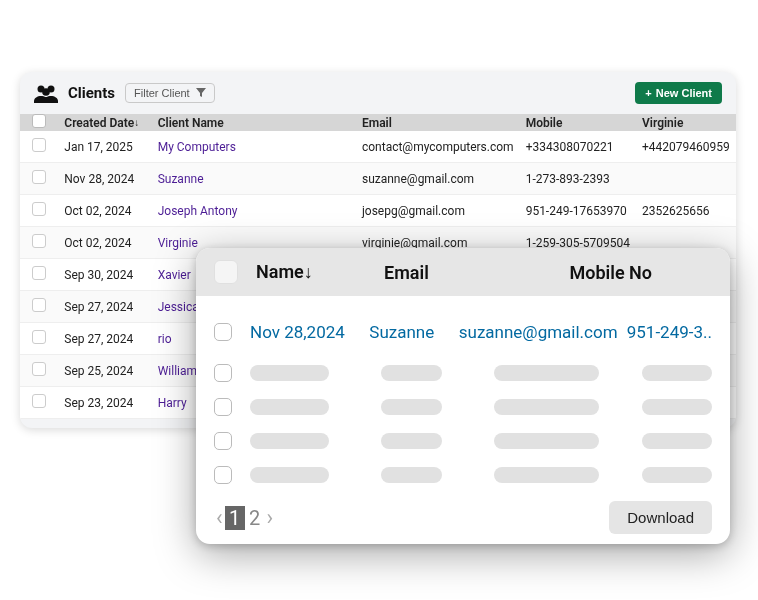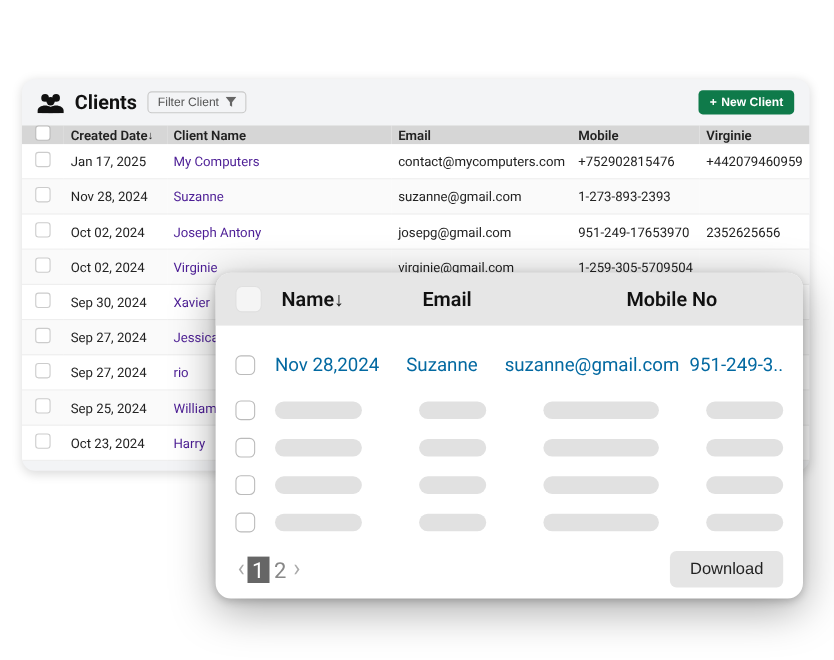--- a/index.html
+++ b/index.html
@@ -23,21 +23,21 @@
     box-shadow: 0 2px 10px rgba(0,0,0,0.15);
     overflow: hidden;
   }
   .panel-back .header {
     display: flex;
     align-items: center;
     padding: 10px 14px;
     gap: 10px;
   }
   .panel-back .header .title {
-    font-size: 18px;
+    font-size: 15px;
     font-weight: 700;
     color: #111;
   }
   .people-icon {
     width: 24px; height: 20px;
     display: inline-flex; align-items: center; justify-content: center;
   }
   .filter-btn {
     display: inline-flex; align-items: center; gap: 6px;
     font-size: 11px;
@@ -241,21 +241,21 @@
         <th class="col-mobile">Mobile</th>
         <th class="col-tel">Virginie</th>
       </tr>
     </thead>
     <tbody id="back-tbody">
         <tr>
           <td class="col-check"><span class="check"></span></td>
           <td class="col-date">Jan 17, 2025</td>
           <td class="col-name"><span class="link">My Computers</span></td>
           <td class="col-email">contact@mycomputers.com</td>
-          <td class="col-mobile">+752902815476</td>
+          <td class="col-mobile">+334308070221</td>
           <td class="col-tel">+442079460959</td>
         </tr>
         <tr>
           <td class="col-check"><span class="check"></span></td>
           <td class="col-date">Nov 28, 2024</td>
           <td class="col-name"><span class="link">Suzanne</span></td>
           <td class="col-email">suzanne@gmail.com</td>
           <td class="col-mobile">1-273-893-2393</td>
           <td class="col-tel"></td>
         </tr>
@@ -302,21 +302,21 @@
         <tr>
           <td class="col-check"><span class="check"></span></td>
           <td class="col-date">Sep 25, 2024</td>
           <td class="col-name"><span class="link">William</span></td>
           <td class="col-email"></td>
           <td class="col-mobile"></td>
           <td class="col-tel"></td>
         </tr>
         <tr>
           <td class="col-check"><span class="check"></span></td>
-          <td class="col-date">Oct 23, 2024</td>
+          <td class="col-date">Sep 23, 2024</td>
           <td class="col-name"><span class="link">Harry</span></td>
           <td class="col-email"></td>
           <td class="col-mobile"></td>
           <td class="col-tel"></td>
         </tr>
       </tbody>
   </table>
 
 </div>
 

